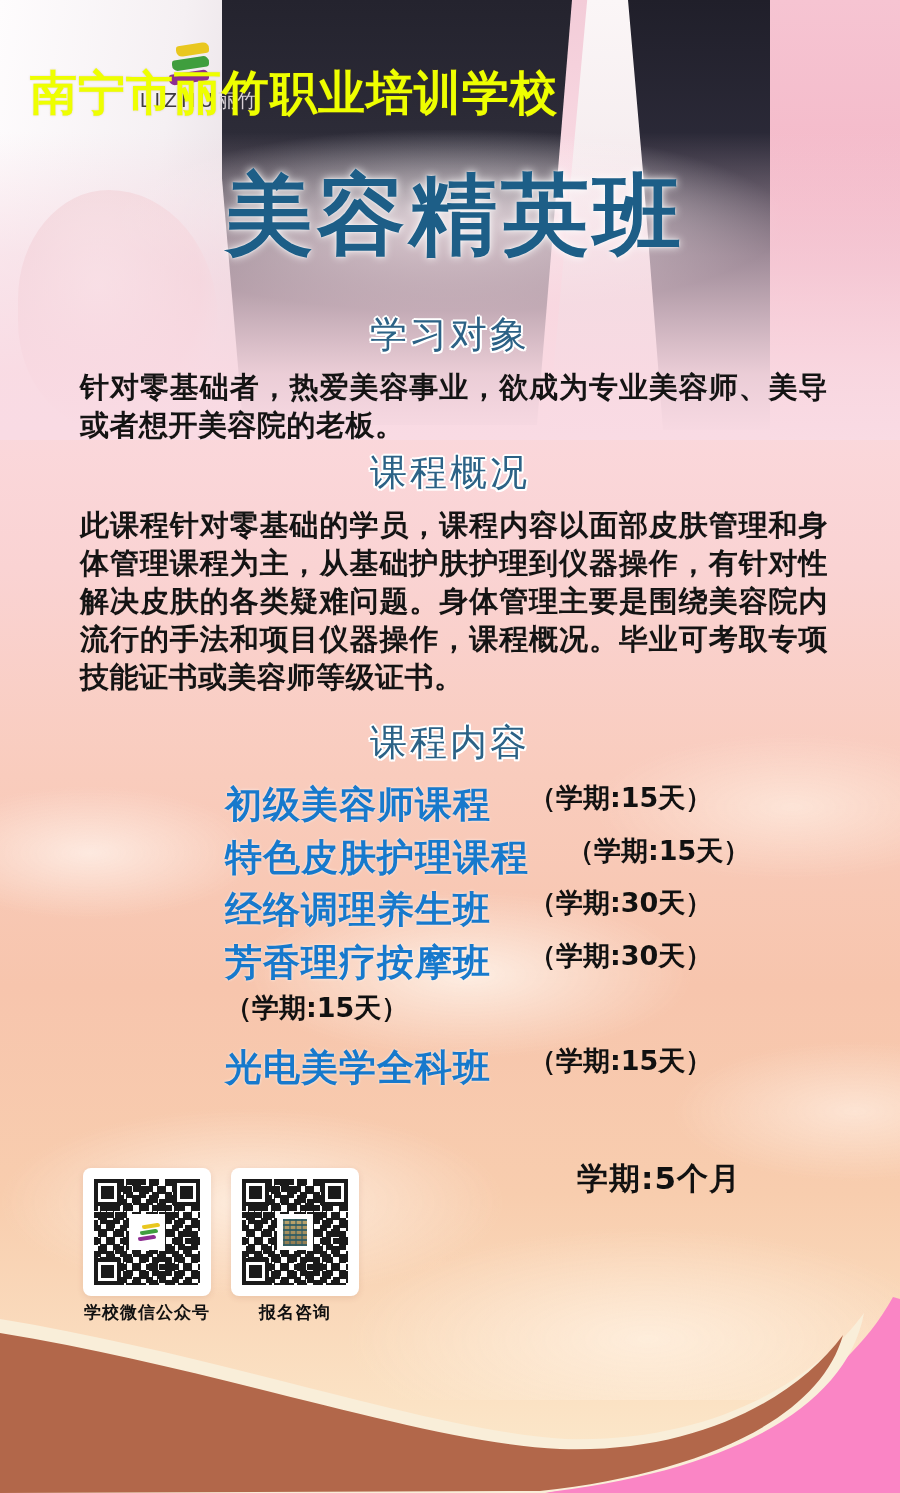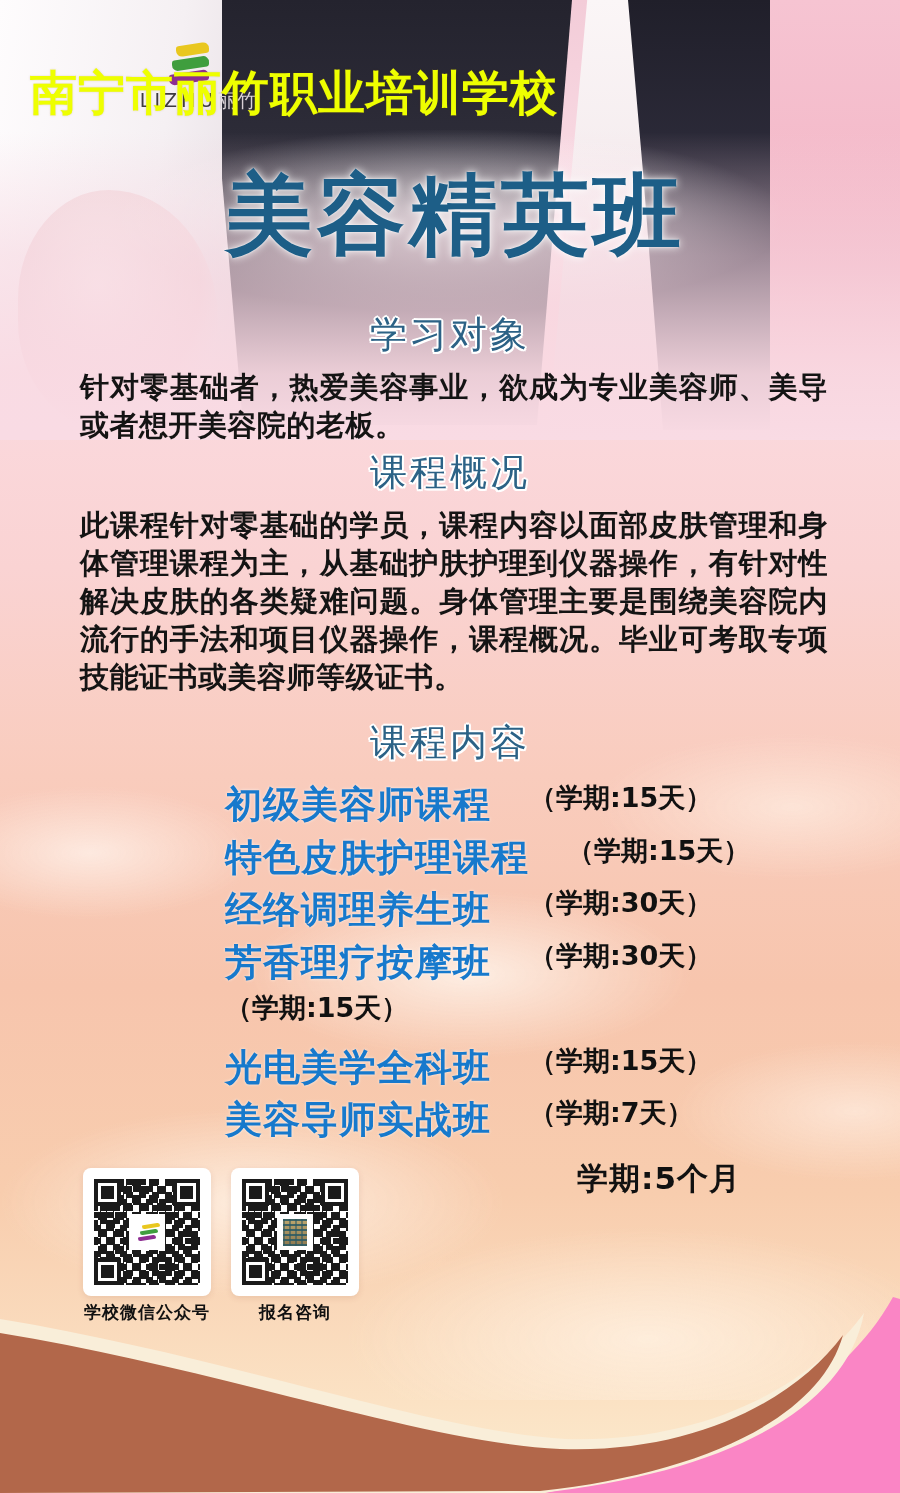--- a/index.html
+++ b/index.html
@@ -160,24 +160,20 @@
         <span class="course-name">芳香理疗按摩班</span>
         <span class="course-duration">（学期:30天）</span>
       </li>
     <li class="course-row">
         <span class="course-duration">（学期:15天）</span>
       </li>
     <li class="course-row">
         <span class="course-name">光电美学全科班</span>
         <span class="course-duration">（学期:15天）</span>
       </li>
-    <li class="course-row">
-        <span class="course-name">美容导师实战班</span>
-        <span class="course-duration">（学期:7天）</span>
-      </li>
   </ul>
 
   <div class="total-duration">学期:5个月</div>
 
   <svg class="bottom-swoosh" viewBox="0 0 900 220" preserveAspectRatio="none">
     <path d="M900,26 L900,220 L545,220 C730,184 845,112 893,24 Z" fill="#fa85c5"></path>
     <path d="M0,46 C230,84 430,158 566,166 C706,170 812,112 864,40 C846,138 722,200 540,220 L0,220 Z" fill="#f9eed9"></path>
     <path d="M0,60 C225,97 425,170 560,176 C695,181 796,126 843,62 C820,144 705,200 540,218 L0,220 Z" fill="#b2674a"></path>
   </svg>
 

